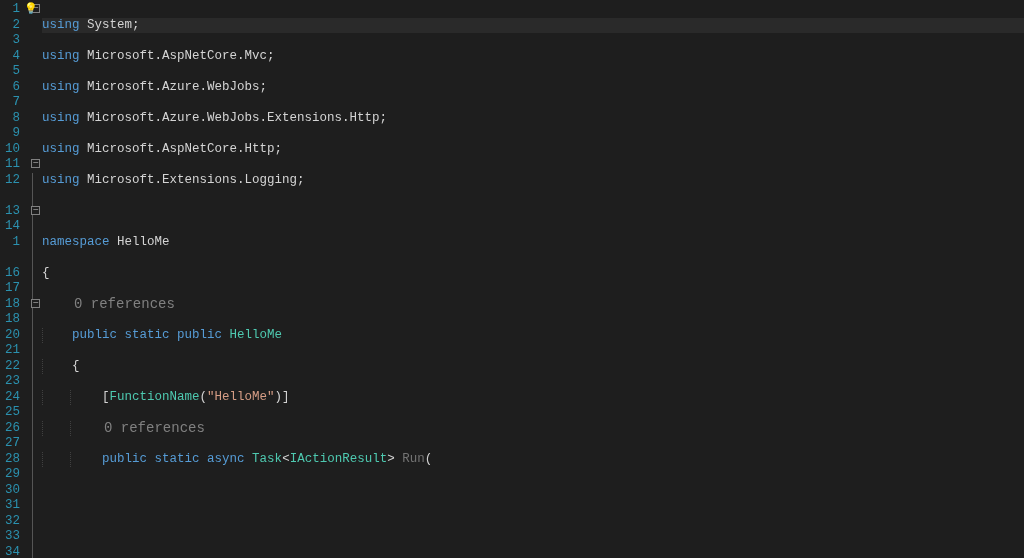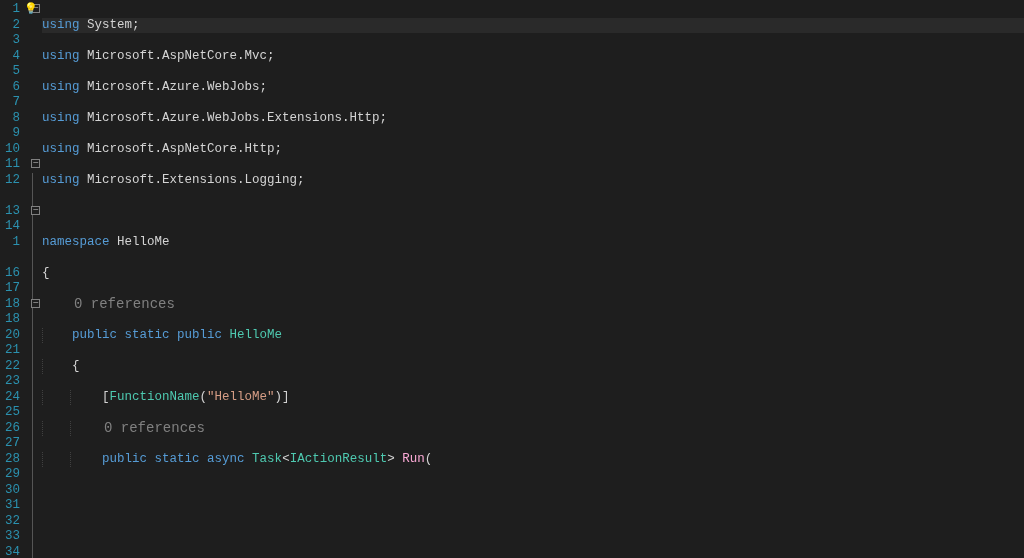--- a/index.html
+++ b/index.html
@@ -74,21 +74,21 @@
   }
   .code-line { height: 15.5px; position: relative; }
   .indent-guide {
     position: absolute;
     top: 0; bottom: 0;
     border-left: 1px dotted #404040;
   }
   .kw { color: #569cd6; }
   .type { color: #4ec9b0; }
   .str { color: #d69d85; }
-  .mtd { color: #f9a8d4; }
+  .mtd { color: #737373; }
   .ns { color: #d4d4d4; }
   .ref {
     color: #808080;
     font-size: 14px;
     display: inline-block;
     margin-left: 2px;
   }
   .bulb {
     position: absolute;
     left: 24px;

